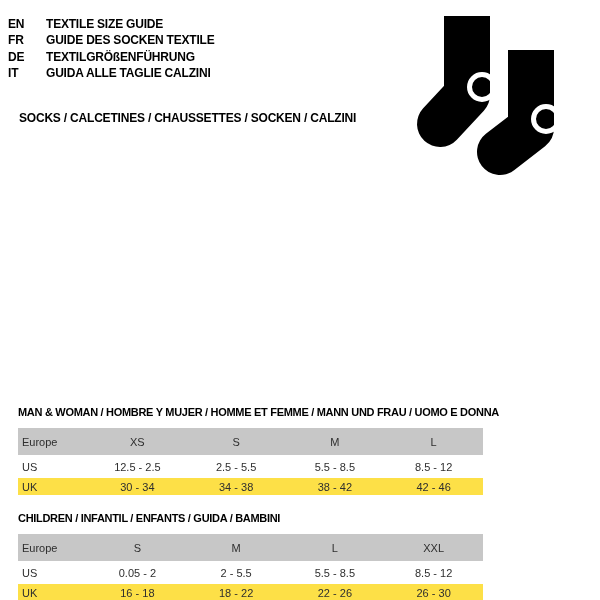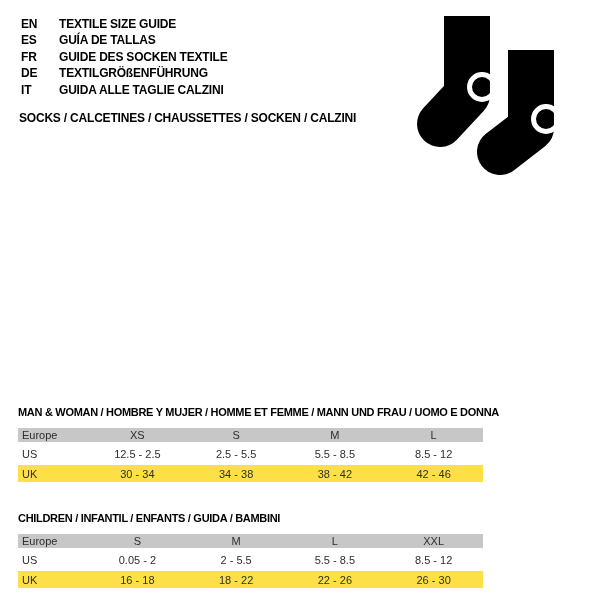--- a/index.html
+++ b/index.html
@@ -6,21 +6,21 @@
   body{
     width:600px;height:600px;
     background:#ffffff;
     position:relative;
     font-family:"Liberation Sans", sans-serif;
     color:#000;
     overflow:hidden;
   }
   
   .lang-block{
-    position:absolute;left:21px;top:16px;
+    position:absolute;left:8px;top:16px;
   }
   .lang-row{
     display:flex;
     height:16.4px;line-height:16.4px;
     font-size:12px;font-weight:bold;letter-spacing:-0.2px;
     white-space:nowrap;
   }
   .lang-code{width:38px;flex:0 0 38px;}
   .category-line{
     position:absolute;left:19px;top:111px;
@@ -37,43 +37,39 @@
   .section-child{top:512px;}
   .table-title{
     font-size:11px;font-weight:bold;letter-spacing:-0.3px;
     line-height:13px;white-space:nowrap;margin:0;
   }
   table.size-table{
     width:465px;margin-top:9px;
     border-collapse:collapse;table-layout:fixed;
   }
   table.size-table col.label-col{width:70px;}
-  table.size-table tr.head-row{background:#c7c7c7;height:14px;border-radius:6px;}
+  table.size-table tr.head-row{background:#c7c7c7;height:27px;border-radius:6px;}
   table.size-table tr.row-us{background:#ffffff;height:23px;}
   table.size-table tr.row-uk{background:#fde047;height:17px;}
   table.size-table th, table.size-table td{
     font-size:11px;font-weight:normal;color:#2e2e2e;
     padding:0;text-align:center;vertical-align:middle;
     white-space:nowrap;
   }
   table.size-table th.row-label, table.size-table td.row-label{
     text-align:left;padding-left:4px;
   }
 </style>
 </head>
 <body>
 
 <div class="lang-block">
   <div class="lang-row">
     <span class="lang-code">EN</span>
     <span class="lang-label">TEXTILE SIZE GUIDE</span>
-  </div>
-  <div class="lang-row">
-    <span class="lang-code">ES</span>
-    <span class="lang-label">GUÍA DE TALLAS</span>
   </div>
   <div class="lang-row">
     <span class="lang-code">FR</span>
     <span class="lang-label">GUIDE DES SOCKEN TEXTILE</span>
   </div>
   <div class="lang-row">
     <span class="lang-code">DE</span>
     <span class="lang-label">TEXTILGRÖßENFÜHRUNG</span>
   </div>
   <div class="lang-row">

